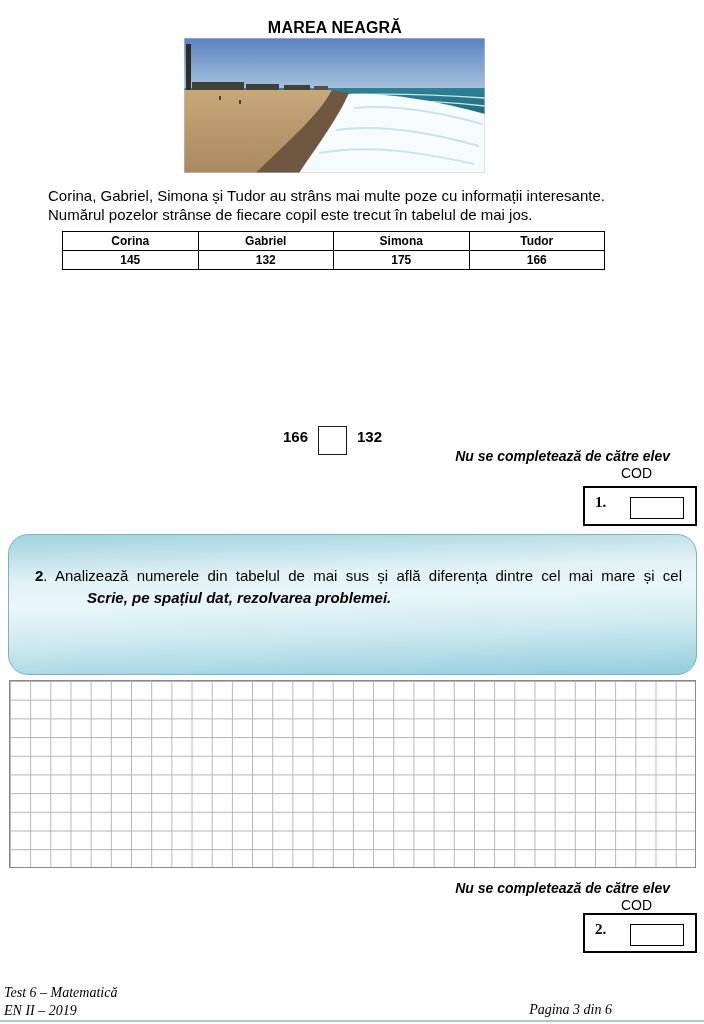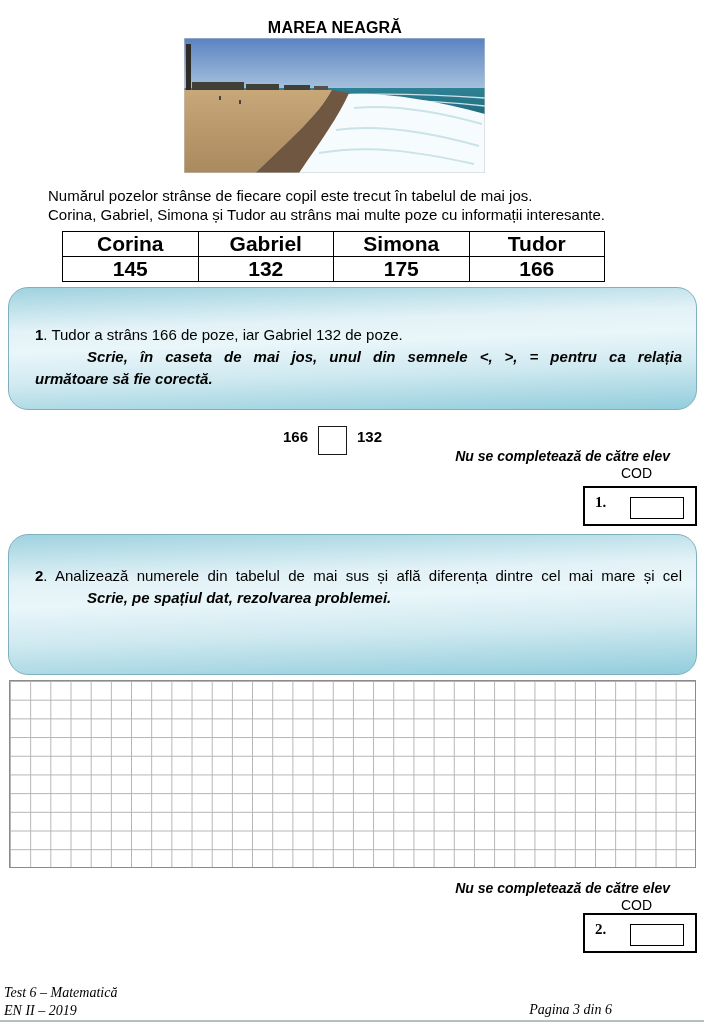--- a/index.html
+++ b/index.html
@@ -11,21 +11,21 @@
     position:absolute; top:19px; left:0; width:670px; text-align:center;
     font-size:16px; font-weight:bold; letter-spacing:0.2px;
   }
   .photo { position:absolute; left:184px; top:38px; width:301px; height:135px; }
   .photo svg { display:block; width:301px; height:135px; }
   .intro { position:absolute; left:48px; top:186px; width:620px; font-size:15px; line-height:19px; }
   .intro div { white-space:nowrap; }
   table.scores {
     position:absolute; left:62px; top:231px; width:543px;
     border-collapse:collapse; table-layout:fixed;
-    font-size:21px; font-weight:bold; text-align:center;
+    font-size:12px; font-weight:bold; text-align:center;
   }
   table.scores td { border:1px solid #000; height:18px; padding:0; }
   .qbox {
     position:absolute; left:8px; width:689px; box-sizing:border-box;
     border:1px solid #7fb0bd; border-radius:20px;
     background:linear-gradient(178deg,#9fd2df 0%,#e3f2f7 30%,#e9f6fa 45%,#cfe9f0 68%,#92cddc 100%);
     font-size:15px; line-height:22px; padding:0 14px 0 26px;
   }
   .qbox1 { top:287px; height:123px; padding-top:36px; }
   .qbox2 { top:534px; height:141px; padding-top:30px; }
@@ -110,46 +110,41 @@
       </g>
       <g fill="#4a4138">
         <rect x="35" y="58" width="2" height="4"></rect>
           <rect x="55" y="62" width="2" height="4"></rect>
       </g>
       <rect x="0" y="0" width="301" height="135" fill="none" stroke="#c9c9c9" stroke-width="1"></rect>
     </svg>
   </div>
 
   <div class="intro">
+    <div>Corina, Gabriel, Simona și Tudor au strâns mai multe poze cu informații interesante.</div>
     <div>Numărul pozelor strânse de fiecare copil este trecut în tabelul de mai jos.</div>
-    <div>Corina, Gabriel, Simona și Tudor au strâns mai multe poze cu informații interesante.</div>
   </div>
 
   <table class="scores">
     <tbody>
         <tr>
       <td>Corina</td>
       <td>Gabriel</td>
       <td>Simona</td>
       <td>Tudor</td>
     </tr>
     <tr>
       <td>145</td>
       <td>132</td>
       <td>175</td>
       <td>166</td>
     </tr>
   </tbody>
     </table>
 
-  <div class="qbox qbox1">
-    <p><b>1</b><span>. Tudor a strâns 166 de poze, iar Gabriel 132 de poze.</span></p>
-    <p class="instr indent justify-last">Scrie, în caseta de mai jos, unul din semnele &lt;, &gt;, = pentru ca relația</p>
-    <p class="instr">următoare să fie corectă.</p>
-  </div>
 
   <div class="cmp-row">
     <span class="num">166</span>
     <span class="answer-box"></span>
     <span class="num">132</span>
   </div>
 
   <div class="note note1">Nu se completează de către elev</div>
   <div class="cod-label cod-label1">COD</div>
   <div class="cod-box cod-box1">

